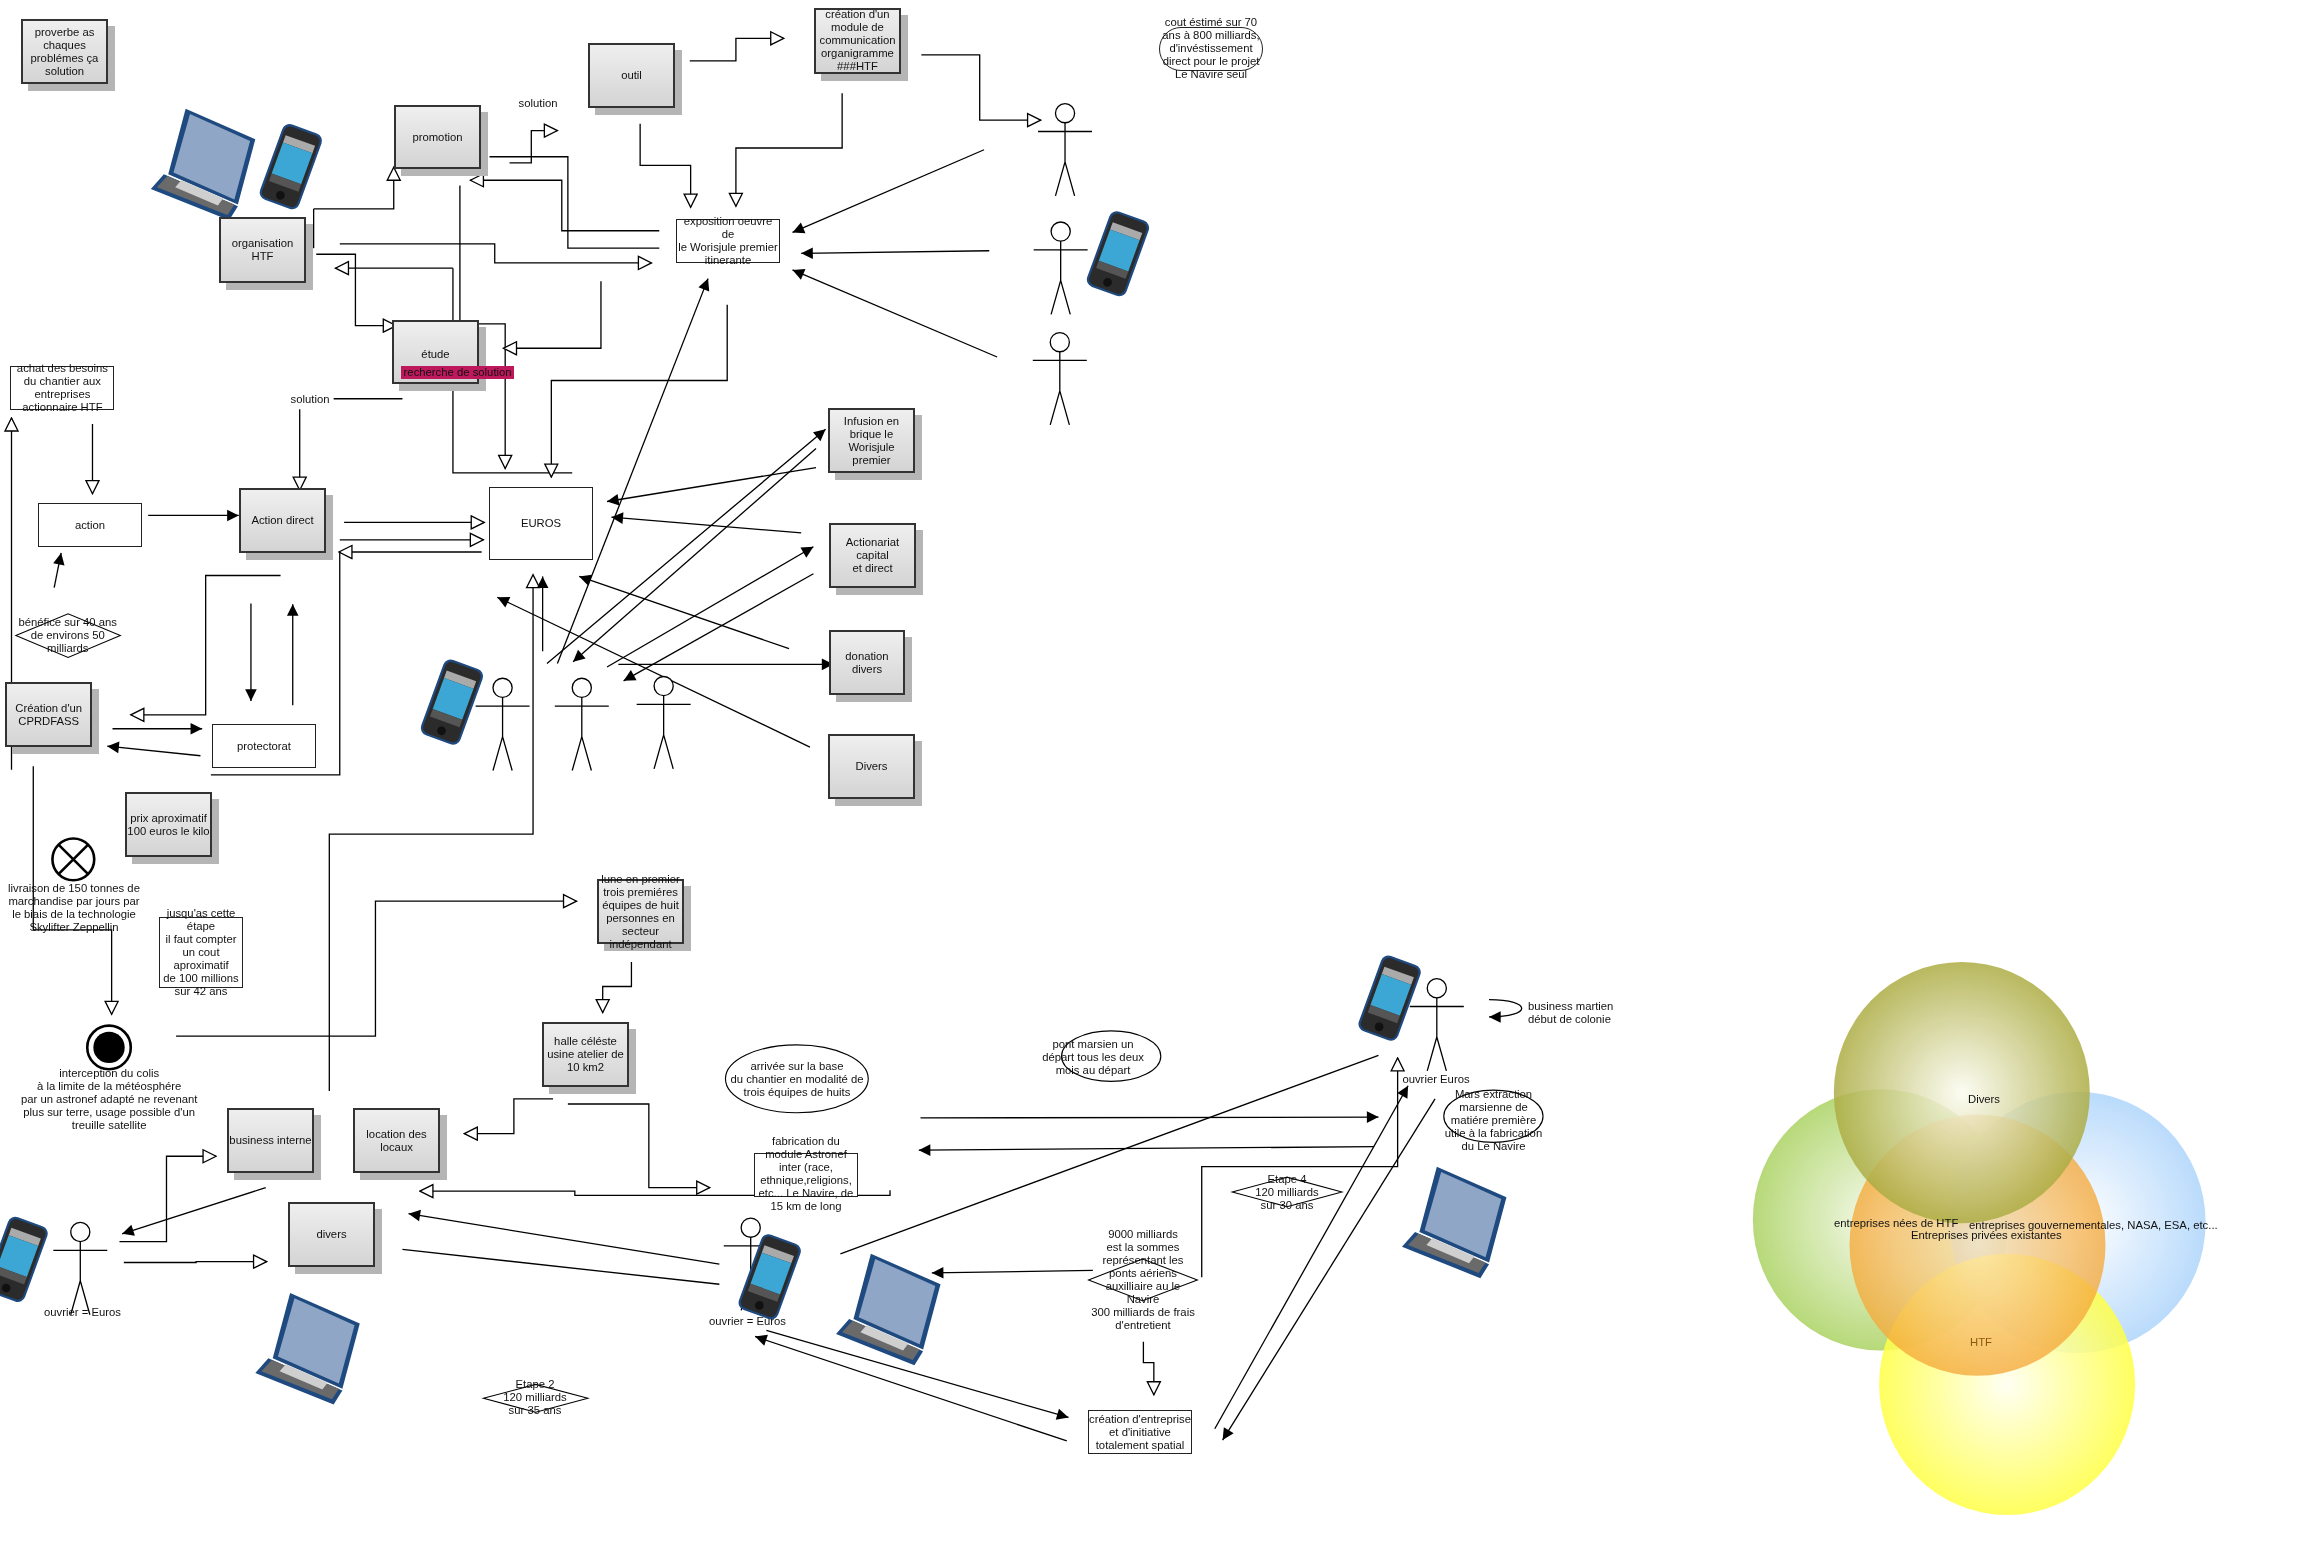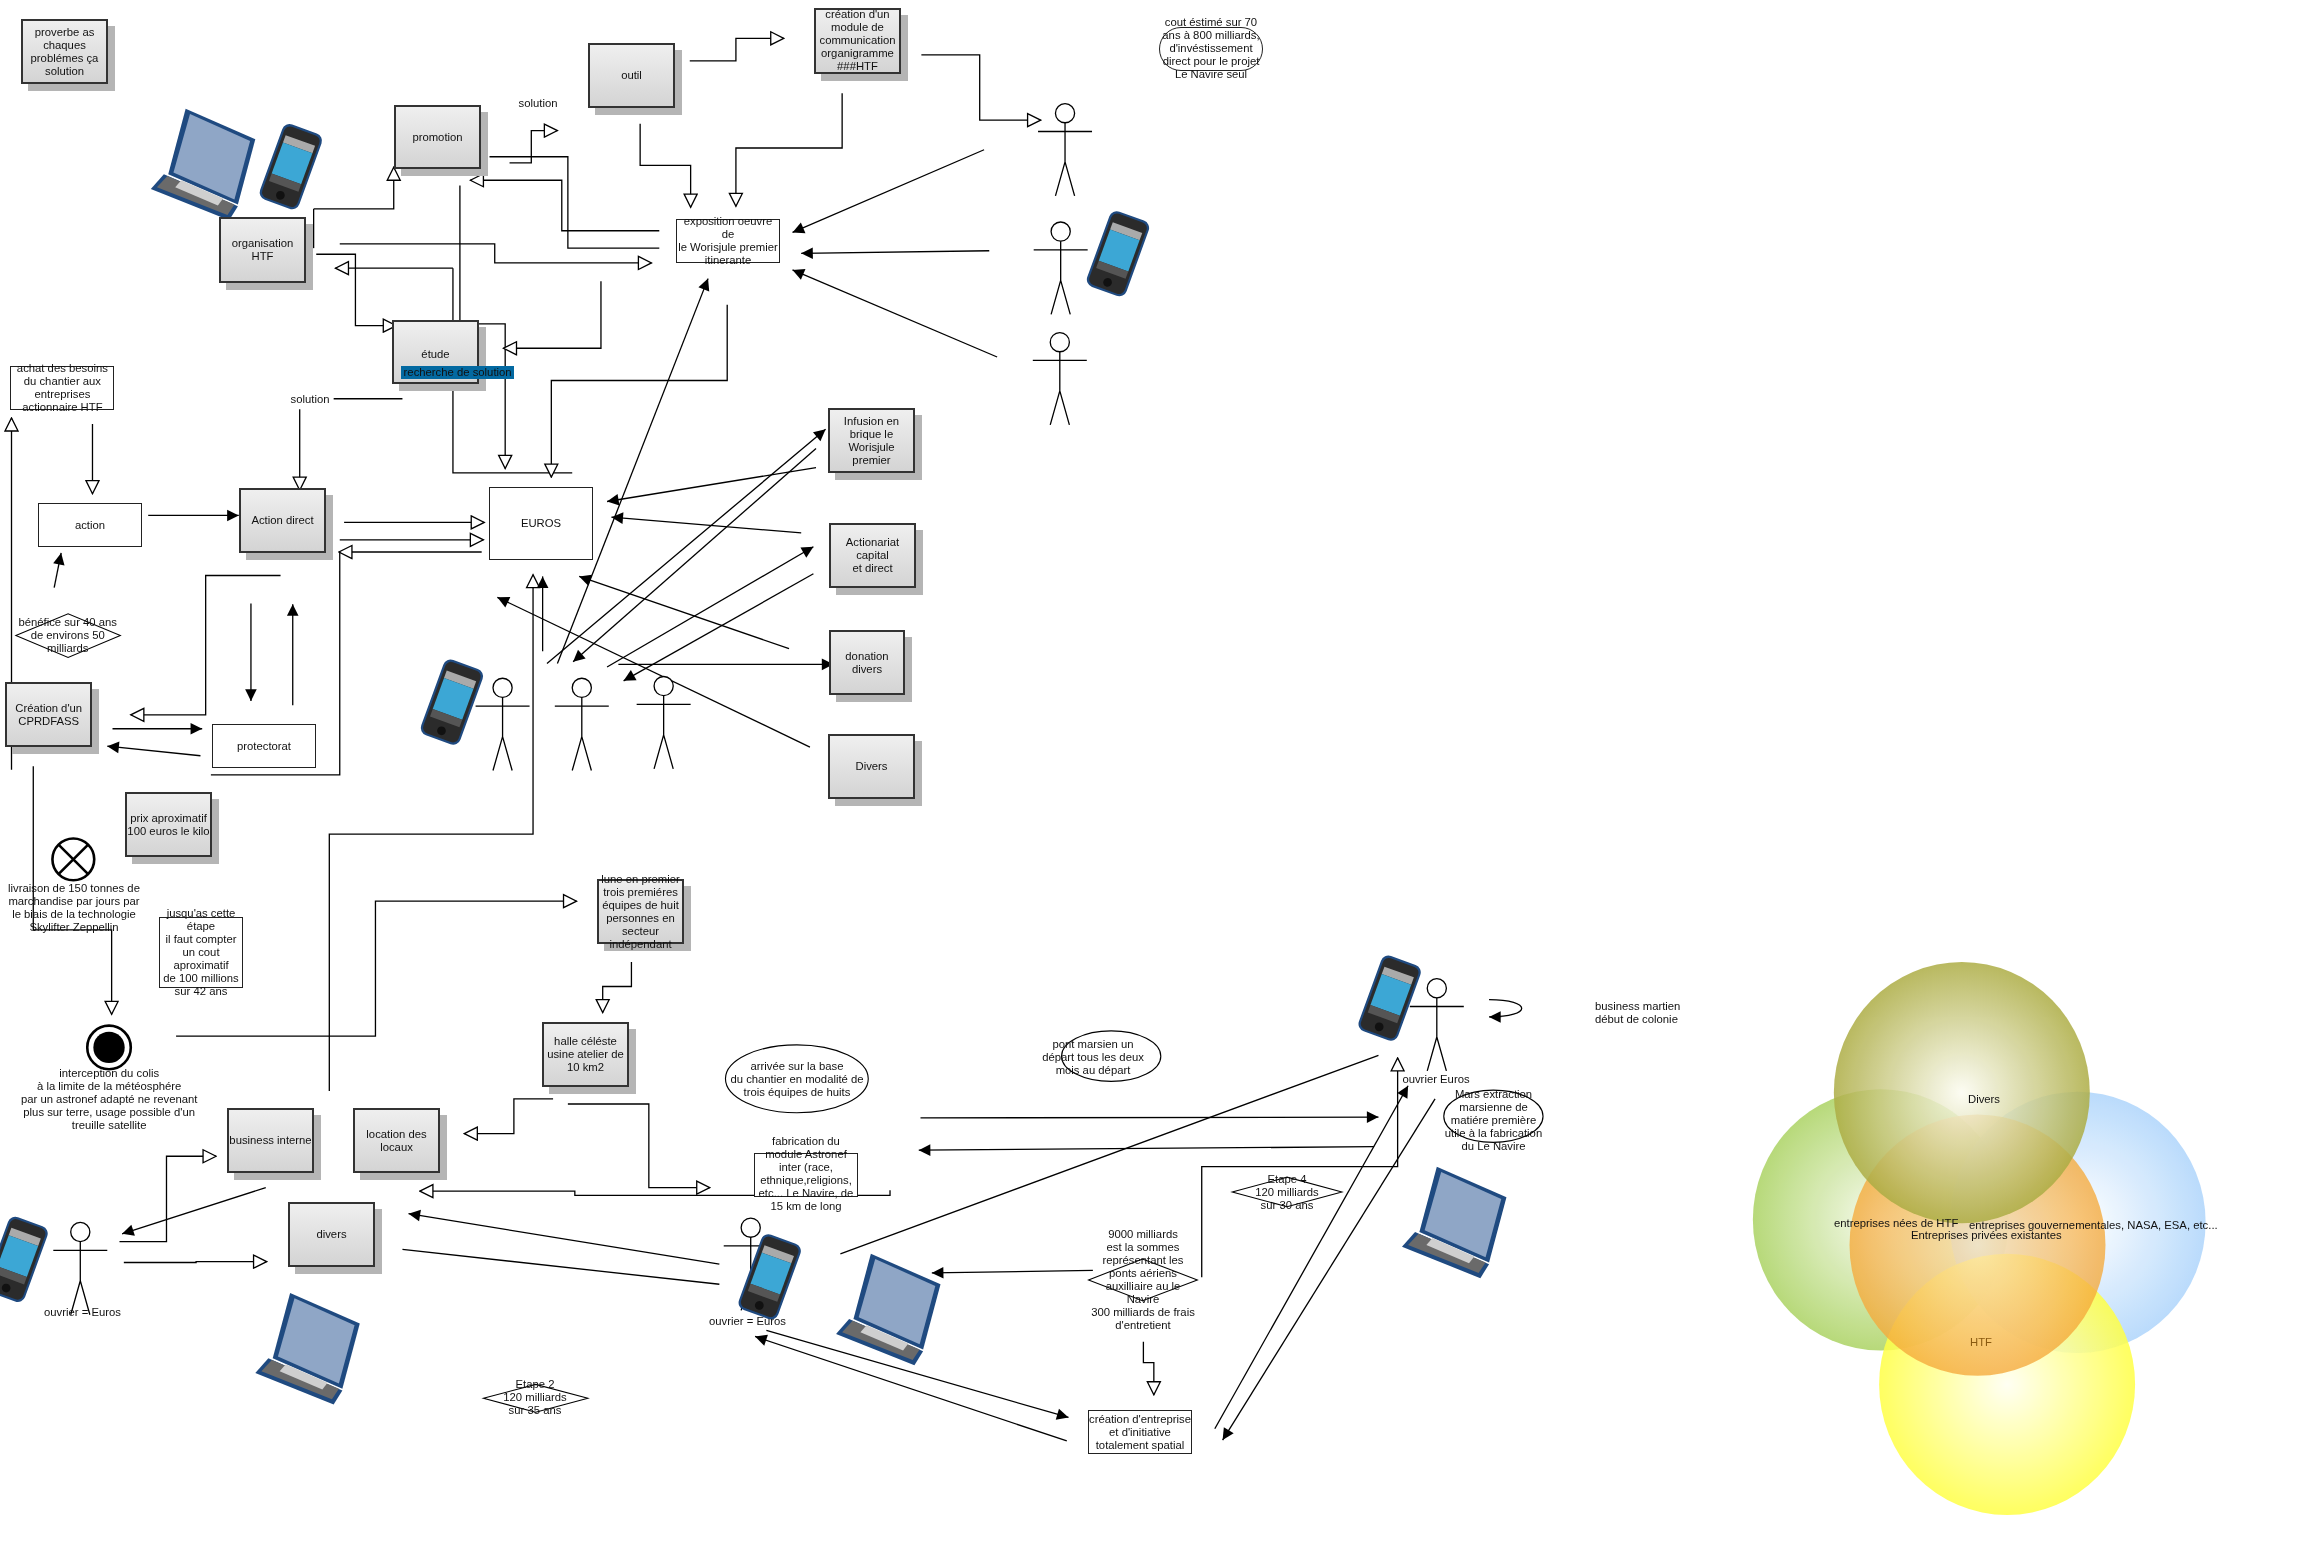--- a/index.html
+++ b/index.html
@@ -2,21 +2,21 @@
 <html style="font-size:14px"><head>
 <meta charset="utf-8">
 <style>
   html,body{margin:0;padding:0;background:#fff;}
   #canvas{position:relative;width:2319px;height:1562px;overflow:hidden;background:#fff;font-family:"Liberation Sans",sans-serif;color:#111;}
   svg.wires{position:absolute;left:0;top:0;width:2319px;height:1562px;}
   .box{position:absolute;box-sizing:border-box;display:flex;align-items:center;justify-content:center;text-align:center;font-size:11.3px;line-height:13px;white-space:pre-line;}
   .gbox{border:2.6px solid #333;background:linear-gradient(#efefef,#d4d4d4);box-shadow:7px 7px 0 #b5b5b5;}
   .pbox{border:1.3px solid #222;background:#fff;}
   .label{position:absolute;text-align:center;font-size:11.3px;line-height:13px;white-space:pre-line;}
-  .white{background:#0369a1;padding:0 2.6px;}
+  .white{background:#be185d;padding:0 2.6px;}
   .venn-label{position:absolute;font-size:11.3px;white-space:nowrap;}
 </style>
 </head>
 <body>
 
 <div id="canvas">
 
   <svg class="wires" viewBox="0 0 2663 1794">
     <defs>
       <marker id="hollow" viewBox="0 0 12 12" refX="11" refY="6" markerWidth="18" markerHeight="18" markerUnits="userSpaceOnUse" orient="auto">
@@ -324,21 +324,21 @@
 le biais de la technologie
 Skylifter Zeppellin</div>
   <div class="label" style="left:15.7px;top:1067px;width:187px;">interception du colis
 à la limite de la météosphére
 par un astronef adapté ne revenant
 plus sur terre, usage possible d'un
 treuille satellite</div>
   <div class="label" style="left:39px;top:1306px;width:87px;">ouvrier = Euros</div>
   <div class="label" style="left:704px;top:1315px;width:87px;">ouvrier = Euros</div>
   <div class="label" style="left:1397px;top:1073px;width:78px;">ouvrier Euros</div>
-  <div class="label" style="left:1595px;top:1000px;width:104px;text-align:left;">business martien
+  <div class="label" style="left:1528px;top:1000px;width:104px;text-align:left;">business martien
 début de colonie</div>
   <div class="label" style="left:1080px;top:1228px;width:126px;">9000 milliards
 est la sommes
 représentant les
 ponts aériens
 auxilliaire au le
 Navire
 300 milliards de frais
 d'entretient</div>
 

